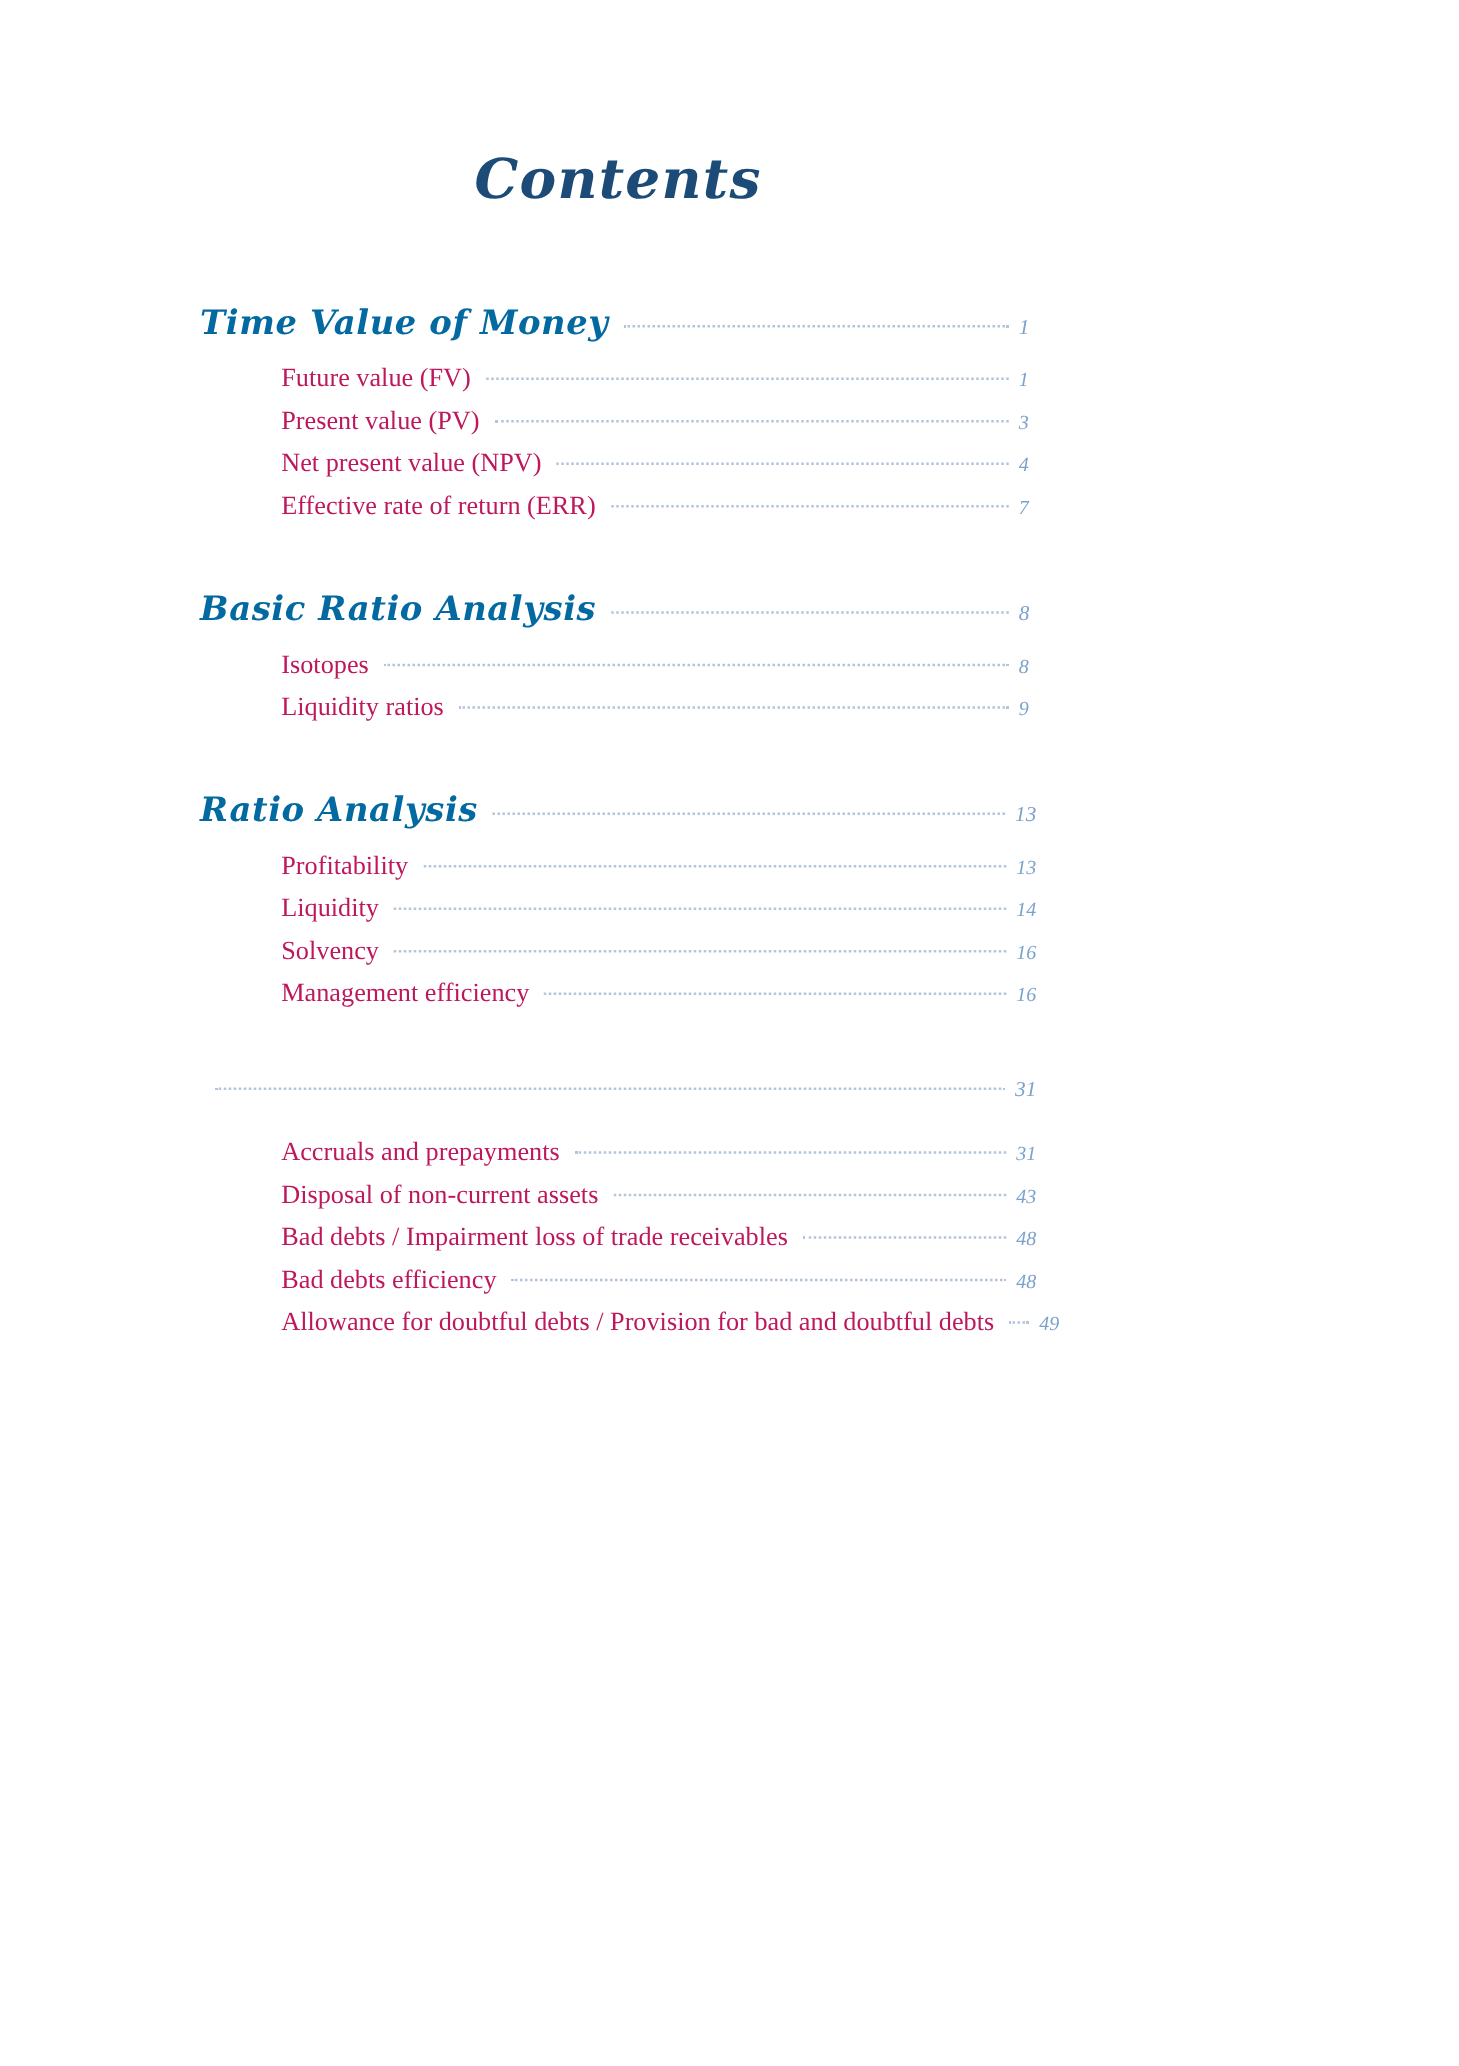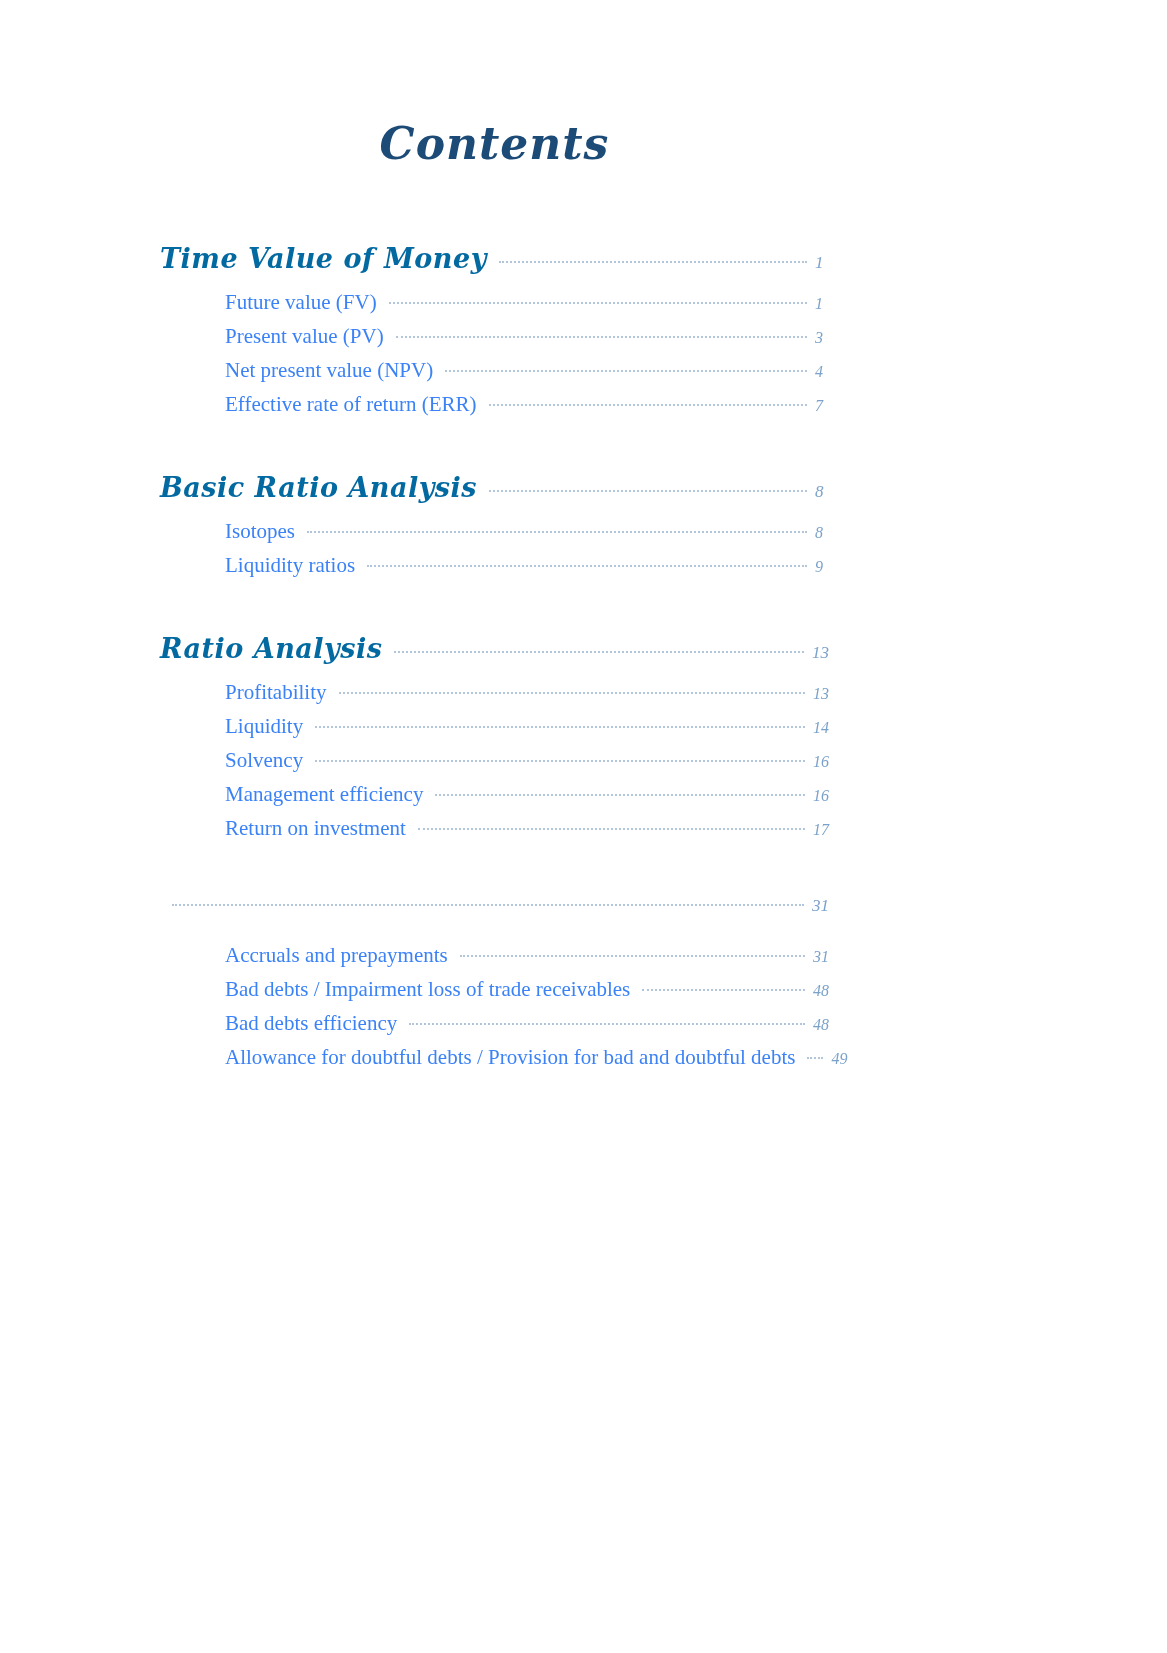--- a/index.html
+++ b/index.html
@@ -46,21 +46,21 @@
     color: #0369a1;
     white-space: nowrap;
     letter-spacing: 0.5px;
   }
   .entry-row {
     padding-left: 65px;
     height: 34px;
   }
   .entry-label {
     font-size: 21px;
-    color: #3b82f6;
+    color: #be185d;
     white-space: nowrap;
   }
   .leader {
     flex: 1;
     min-width: 16px;
     margin: 0 8px 0 12px;
     border-bottom: 2px dotted #b3c5da;
     transform: translateY(-5px);
   }
   .pagenum {
@@ -144,35 +144,35 @@
         <div class="row entry-row">
           <span class="entry-label">Solvency</span>
           <span class="leader"></span>
           <span class="pagenum">16</span>
         </div>
         <div class="row entry-row">
           <span class="entry-label">Management efficiency</span>
           <span class="leader"></span>
           <span class="pagenum">16</span>
         </div>
-        <div class="row entry-row">
-          <span class="entry-label">Return on investment</span>
-          <span class="leader"></span>
-          <span class="pagenum">17</span>
-        </div>
       </div>
       <div class="section">
         <div class="row heading-row">
           <span class="leader"></span>
           <span class="pagenum">31</span>
         </div>
         <div class="row entry-row">
           <span class="entry-label">Accruals and prepayments</span>
           <span class="leader"></span>
           <span class="pagenum">31</span>
+        </div>
+        <div class="row entry-row">
+          <span class="entry-label">Disposal of non-current assets</span>
+          <span class="leader"></span>
+          <span class="pagenum">43</span>
         </div>
         <div class="row entry-row">
           <span class="entry-label">Bad debts / Impairment loss of trade receivables</span>
           <span class="leader"></span>
           <span class="pagenum">48</span>
         </div>
         <div class="row entry-row">
           <span class="entry-label">Bad debts efficiency</span>
           <span class="leader"></span>
           <span class="pagenum">48</span>

